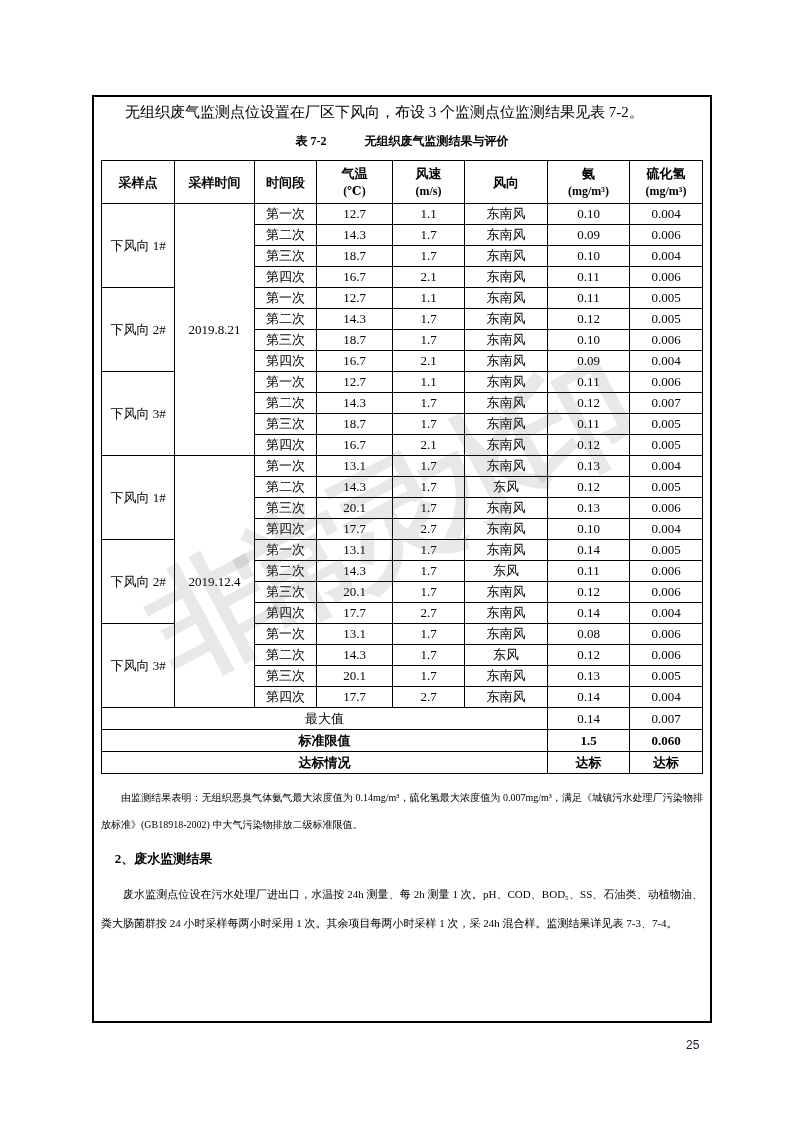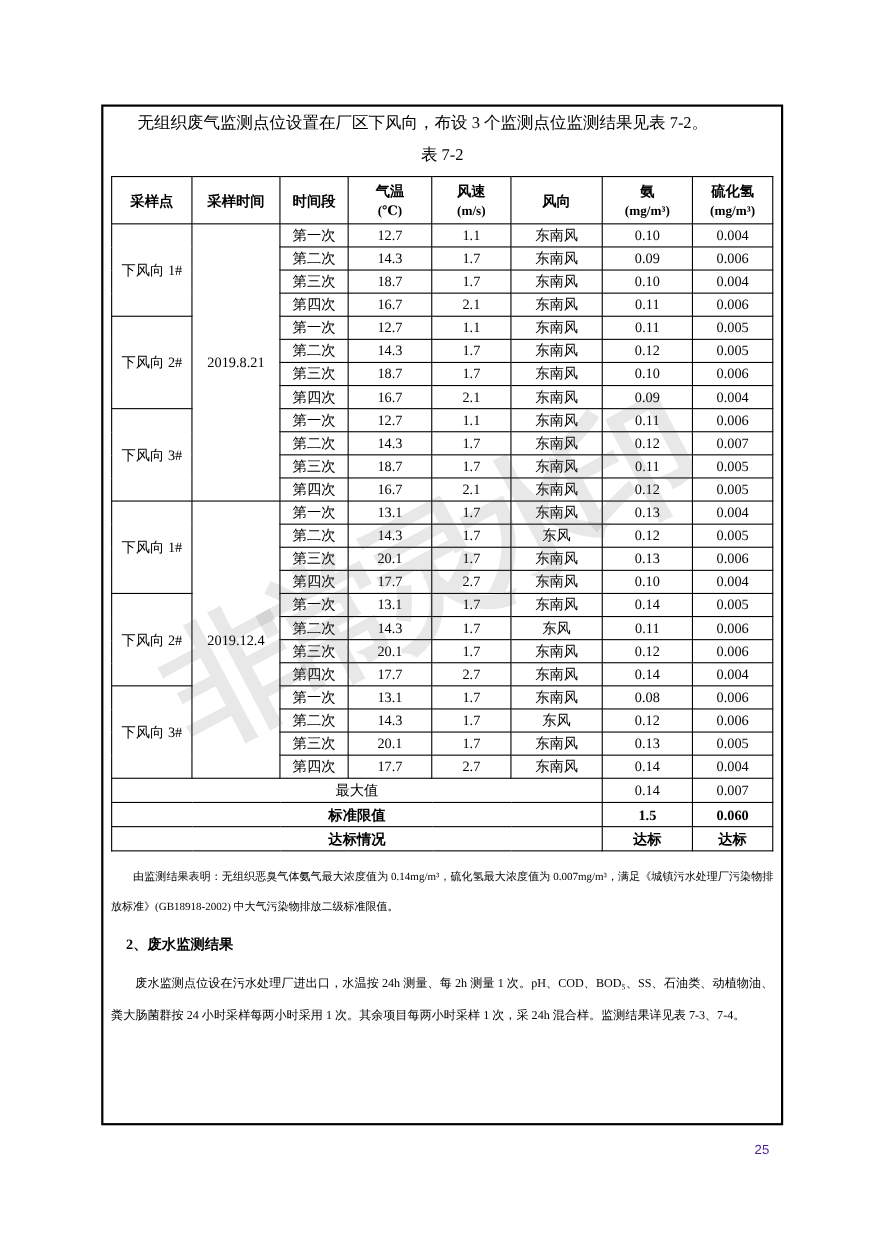--- a/index.html
+++ b/index.html
@@ -9,21 +9,21 @@
   }
   .content-box{
     position:absolute;left:92px;top:95px;width:620px;height:928px;
     border:2px solid #000;box-sizing:border-box;padding:0 7px;background:transparent;
   }
   .intro{
     margin:4px 0 0 0;font-size:15px;line-height:23px;text-indent:1.6em;text-align:justify;
   }
   .caption{
     display:flex;justify-content:center;align-items:baseline;gap:38px;
-    font-weight:normal;font-size:15px;margin:6px 0 8px 0;line-height:22px;
+    font-weight:bold;font-size:12px;margin:6px 0 8px 0;line-height:22px;
   }
   table.monitor{
     border-collapse:collapse;table-layout:fixed;width:601px;margin-left:0;
   }
   table.monitor th,table.monitor td{
     border:1px solid #000;font-size:13px;text-align:center;vertical-align:middle;
     padding:0;height:20px;line-height:20px;overflow:hidden;white-space:nowrap;
   }
   table.monitor thead th{
     font-weight:bold;height:42px;line-height:19px;font-size:13px;
@@ -43,34 +43,35 @@
     margin:9px 0 0 0;font-size:11px;line-height:29px;text-indent:2em;text-align:justify;
   }
   .watermark{
     position:absolute;left:160px;top:560px;z-index:5;pointer-events:none;
     font-family:"Liberation Sans","DejaVu Sans",sans-serif;font-weight:bold;
     font-size:125px;letter-spacing:-24px;color:rgba(90,90,90,0.14);
     transform:rotate(-28deg);transform-origin:0 50%;white-space:nowrap;
   }
   .page-number{
     position:absolute;left:686px;top:1038px;font-size:12px;
-    font-family:"Liberation Sans","DejaVu Sans",sans-serif;color:#4c1d95;
+    font-family:"Liberation Sans","DejaVu Sans",sans-serif;color:#0f172a;
   }
 </style>
 </head>
 <body>
 
 <div class="page">
 
   <div class="content-box">
 
     <p class="intro">无组织废气监测点位设置在厂区下风向，布设 3 个监测点位监测结果见表 7-2。</p>
 
     <div class="caption">
       <span>表 7-2</span>
+      <span>无组织废气监测结果与评价</span>
     </div>
 
     <table class="monitor">
       <colgroup>
         <col style="width:73px">
           <col style="width:80px">
           <col style="width:62px">
           <col style="width:76px">
         <col style="width:72px">
           <col style="width:83px">

